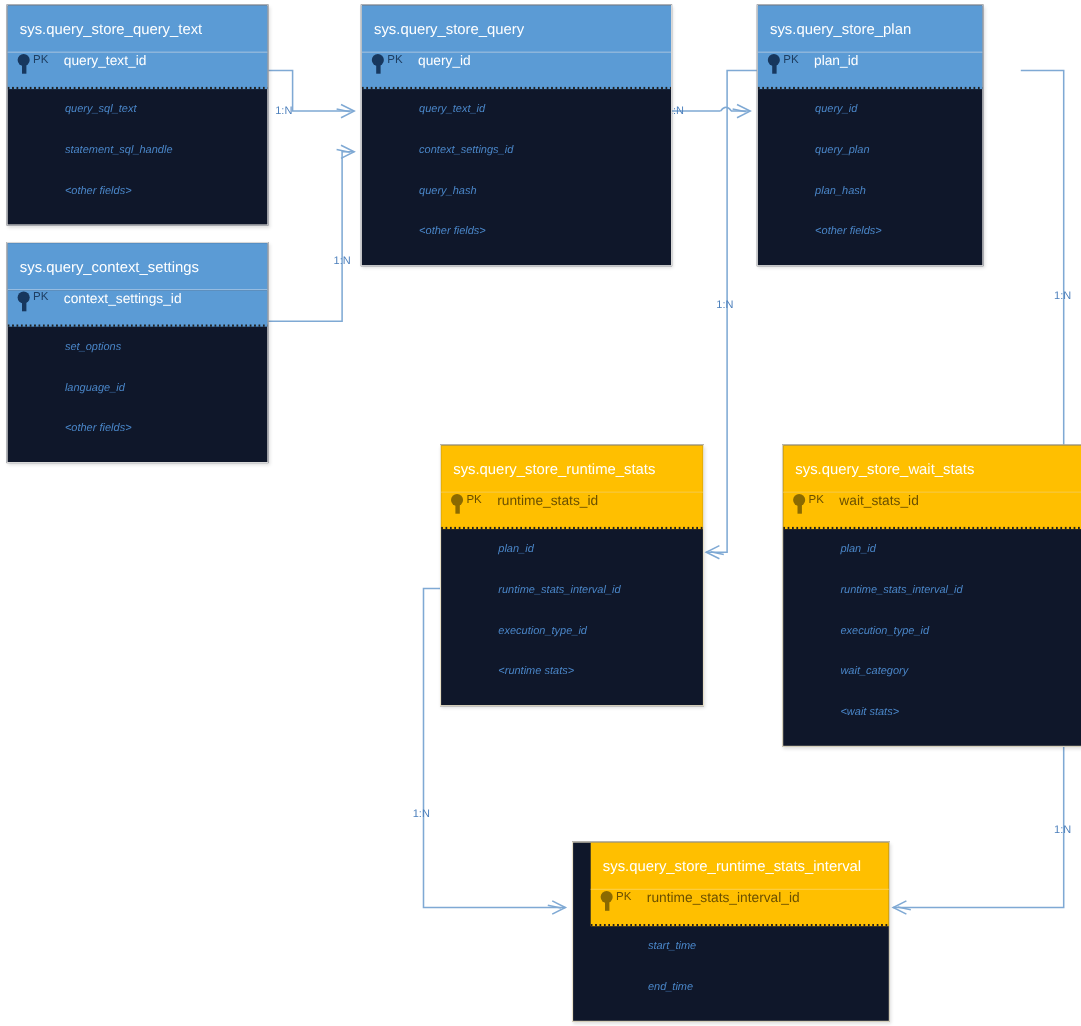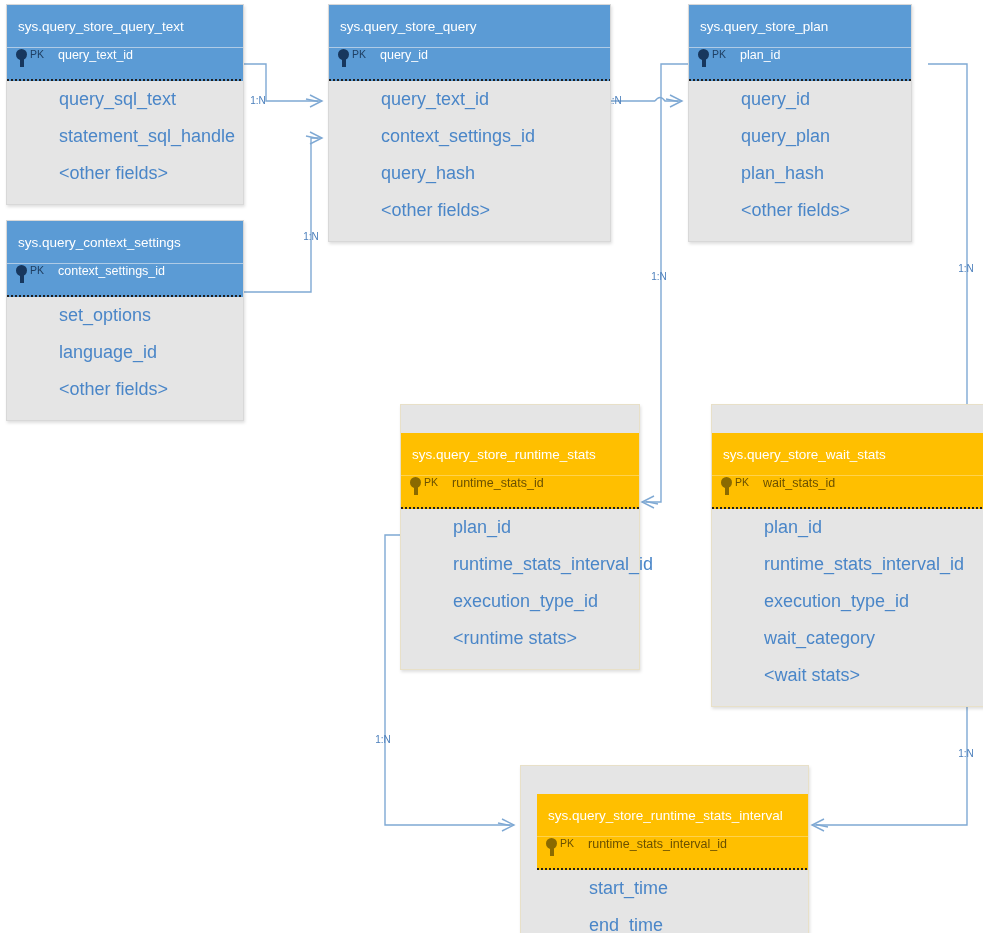--- a/index.html
+++ b/index.html
@@ -41,21 +41,21 @@
   .card-lbl {
     font-family: "Liberation Sans", sans-serif;
     font-size: 10px;
     fill: #4a7ebb;
     letter-spacing: 0px;
   }
   
   .table {
     position: absolute;
     box-sizing: border-box;
-    background: #e5e5e5;
+    background: #0f172a;
     border: 1px solid #D8D8D8;
     box-shadow: 1px 2px 3px rgba(0,0,0,0.13);
   }
   .table .t-title {
     box-sizing: border-box;
     height: 43px;
     line-height: 43px;
     padding: 0 0 0 11px;
     color: #ffffff;
     font-size: 13.5px;
@@ -95,42 +95,43 @@
   .table .pk-name {
     font-size: 12.5px;
   }
   .table .t-fields {
     padding: 0 0 12px 0;
   }
   .table .field {
     height: 37px;
     line-height: 37px;
     padding-left: 52px;
-    font-size: 18px;
+    font-size: 10px;
     color: #4a86c8;
     white-space: nowrap;
+    font-style: italic;
   }
   
   .blue .t-title { background: #5B9BD5; border-bottom: 1px solid #AFCBE6; }
   .blue .t-pk    { background: #5B9BD5; }
   .blue .pk-label { color: #1F3F63; }
   .blue .pk-name  { color: #ffffff; }
   .blue .pk-key .k-head {
     position: absolute; left: 1px; top: 1px;
     width: 11px; height: 11px; border-radius: 50%;
     background: #17375E;
   }
   .blue .pk-key .k-stem {
     position: absolute; left: 4.5px; top: 8px;
     width: 4px; height: 11px;
     background: #17375E;
   }
   
   .orange { border: 1px solid #E8E0C8; }
-  .orange .t-title { background: #FFBF00; border-bottom: 1px solid #FFD24D; margin-top: 28px; }
+  .orange .t-title { background: #FFBF00; border-bottom: 1px solid #FFD24D; }
   .orange .t-pk    { background: #FFBF00; }
   .orange .pk-label { color: #6B5000; }
   .orange .pk-name  { color: #6B5000; }
   .orange .pk-key .k-head {
     position: absolute; left: 1px; top: 1px;
     width: 11px; height: 11px; border-radius: 50%;
     background: #8A6A00;
   }
   .orange .pk-key .k-stem {
     position: absolute; left: 4.5px; top: 8px;
@@ -224,21 +225,21 @@
       <span class="pk-name">query_id</span>
     </div>
     <div class="t-fields">
       <div class="field">query_text_id</div>
       <div class="field">context_settings_id</div>
       <div class="field">query_hash</div>
       <div class="field">&lt;other fields&gt;</div>
     </div>
   </div>
 
-  <div class="table blue" style="left:688px; top:4px; width:224px;">
+  <div class="table blue" style="left:688px; top:4px; width:206px;">
     <div class="t-title">sys.query_store_plan</div>
     <div class="t-pk">
       <span class="pk-key">
           <i class="k-head"></i>
           <i class="k-stem"></i>
         </span>
       <span class="pk-label">PK</span>
       <span class="pk-name">plan_id</span>
     </div>
     <div class="t-fields">

